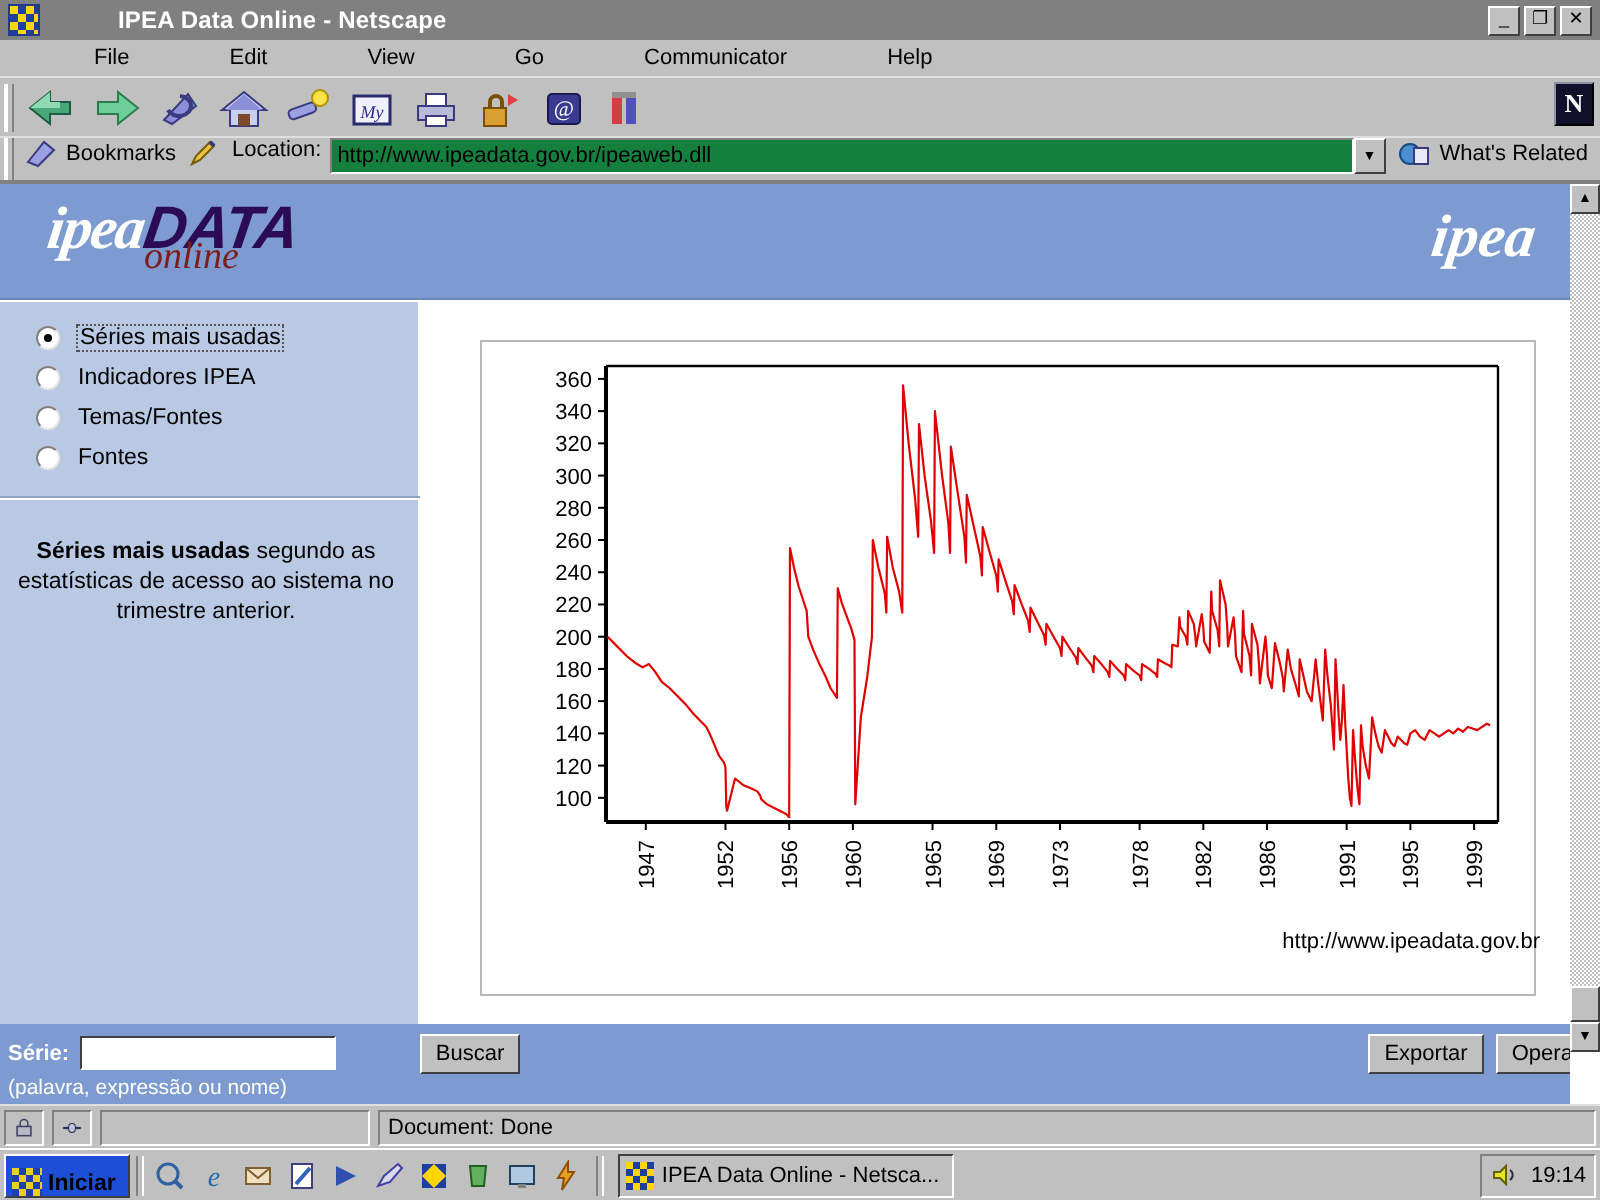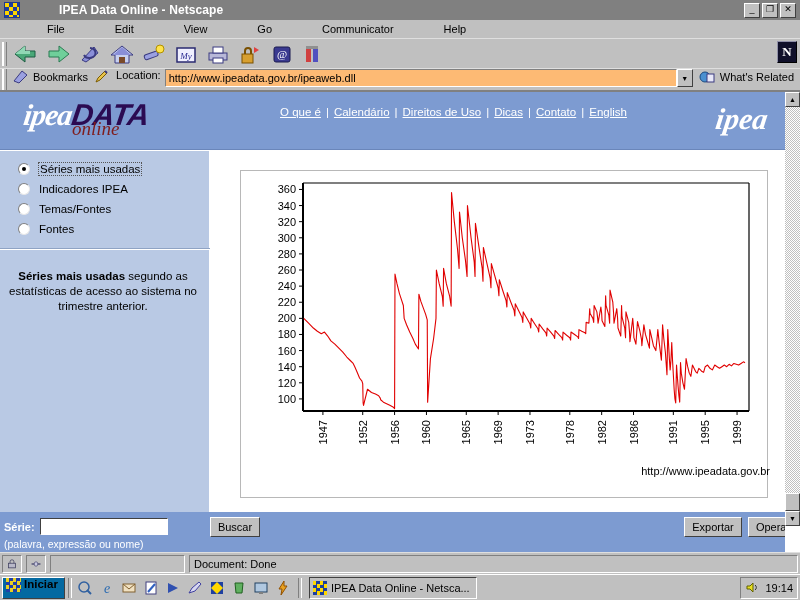--- a/index.html
+++ b/index.html
@@ -75,21 +75,21 @@
   .locbar {
     position: absolute; left: 0; top: 68px; width: 800px; height: 22px;
     background: #c0c0c0;
     border-top: 1px solid #dfdfdf;
     display: flex; align-items: flex-start;
   }
   .bm-btn { display: flex; align-items: center; margin-right: 6px; }
   .bm-label { font-size: 11px; color: #000; margin-left: 3px; }
   .loc-label { font-size: 11px; color: #000; margin: 0 4px 0 6px; }
   .loc-input {
-    flex: 1 1 auto; height: 18px; background: #fdba74;
+    flex: 1 1 auto; height: 18px; background: #15803d;
     border-top: 1px solid #808080; border-left: 1px solid #808080;
     border-right: 1px solid #ffffff; border-bottom: 1px solid #ffffff;
     font-size: 11px; color: #000; padding: 1px 3px;
     display: flex; align-items: center;
     font-family: "Liberation Sans", sans-serif;
   }
   .loc-drop {
     width: 16px; height: 18px; background: #c0c0c0;
     border-top: 1px solid #ffffff; border-left: 1px solid #ffffff;
     border-right: 1px solid #404040; border-bottom: 1px solid #404040;
@@ -291,24 +291,24 @@
 
   
   .taskbar {
     position: absolute; left: 0; top: 574px; width: 800px; height: 26px;
     background: #c0c0c0;
     border-top: 1px solid #ffffff;
     display: flex; align-items: center;
   }
   .start-btn {
     height: 22px; margin-left: 2px; padding: 0 6px 0 3px;
-    background: #0369a1;
+    background: #1d4ed8;
     border-top: 1px solid #ffffff; border-left: 1px solid #ffffff;
     border-right: 1px solid #404040; border-bottom: 1px solid #404040;
-    display: flex; align-items: flex-start;
+    display: flex; align-items: flex-end;
     font-size: 11.5px; font-weight: bold; color: #000;
   }
   .start-flag {
     width: 15px; height: 14px; margin-right: 3px;
     background: repeating-conic-gradient(#2040a8 0% 25%, #e8d020 0% 50%) 0 0 / 7px 7px;
   }
   .tb-sep {
     width: 4px; height: 20px; margin: 0 3px;
     border-left: 1px solid #808080; border-right: 1px solid #ffffff;
   }
@@ -461,23 +461,20 @@
   </div>
 
   <div class="page">
 
     <div class="banner">
       <div class="logo">
         <span class="logo-ipea">ipea</span><span class="logo-data">DATA</span>
       </div>
       <div class="logo-online">online</div>
 
-      <div class="nav">
-        <a href="#">O que é</a><span class="sep">|</span><a href="#">Calendário</a><span class="sep">|</span><a href="#">Direitos de Uso</a><span class="sep">|</span><a href="#">Dicas</a><span class="sep">|</span><a href="#">Contato</a><span class="sep">|</span><a href="#">English</a>
-      </div>
 
       <div class="logo-right">ipea</div>
     </div>
 
     <div class="sidebar">
       <div class="radio-group">
         <div class="radio-row">
           <div class="radio on"></div>
           <span class="lbl sel">Séries mais usadas</span>
         </div>

